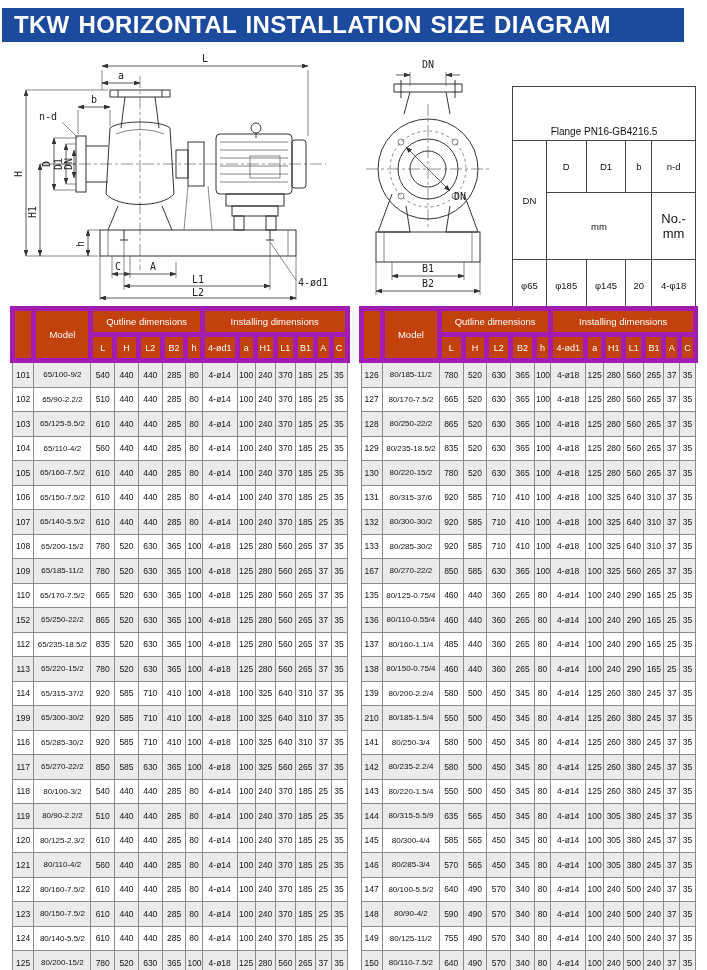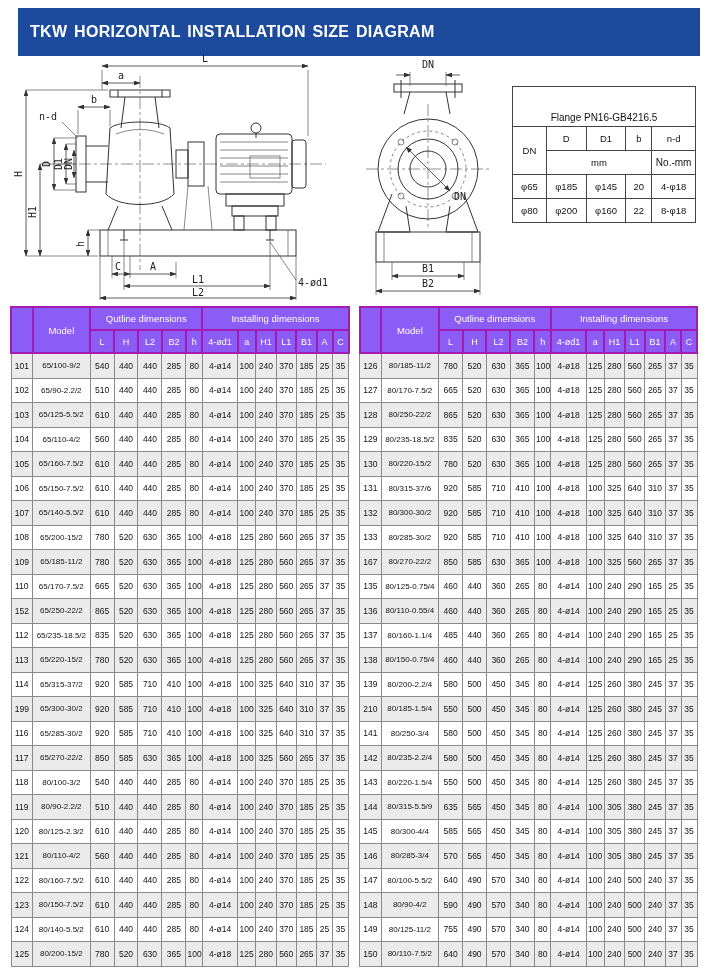--- a/index.html
+++ b/index.html
@@ -2,51 +2,51 @@
 <html><head>
 <meta charset="utf-8">
 <style>
   html,body { margin:0; padding:0; }
   body {
     width:707px; height:970px; position:relative; overflow:hidden;
     background:#ffffff; font-family:"Liberation Sans", sans-serif;
   }
   
   .titlebar {
-    position:absolute; left:18px; top:8px; width:682px; height:48px;
+    position:absolute; left:2px; top:8px; width:682px; height:34px;
     background:#1c4a9d; color:#fff; display:flex; align-items:center;
     padding-left:12px; box-sizing:border-box;
-    font-size:16px; font-weight:bold; letter-spacing:.3px; word-spacing:2px;
+    font-size:24px; font-weight:bold; letter-spacing:.3px; word-spacing:2px;
   }
   
   .drawings { position:absolute; left:0; top:48px; width:707px; height:256px; }
   svg text { font-family:"DejaVu Sans Mono", monospace; font-size:10px; fill:#222; }
   .ln  { stroke:#333; fill:none; stroke-width:1; }
   .thin{ stroke:#555; fill:none; stroke-width:.7; }
   .cl  { stroke:#666; fill:none; stroke-width:.7; stroke-dasharray:12 3 3 3; }
   .dsh { stroke:#555; fill:none; stroke-width:.7; stroke-dasharray:3 3; }
   .dim { stroke:#333; fill:none; stroke-width:.8; }
   
   table.flange {
     position:absolute; left:512px; top:38px; width:184px;
     border-collapse:collapse; text-align:center; color:#111;
     font-size:9.5px; background:#fff; border:1.4px solid #333;
   }
-  .flange td { border:1px solid #444; padding:4px 2px; height:15px; }
+  .flange td { border:1px solid #444; padding:18px 2px; height:15px; }
   .flange .ft-title { height:32px; vertical-align:bottom; font-size:10px; padding-bottom:3px; }
-  .flange .small { font-size:10px; }
+  .flange .small { font-size:13px; }
   
   .tables { position:absolute; left:10px; top:306px; width:688px; display:flex; gap:9px; }
   table.spec {
     width:340px; table-layout:fixed; border-collapse:collapse;
     border:1.6px solid #333; background:#fff;
   }
   .spec th {
-    background:#8b5cf6; color:#fff; font-weight:normal; font-size:9px;
-    height:21px; padding:0; border:2px solid #a21caf;
+    background:#c2410c; color:#fff; font-weight:normal; font-size:9px;
+    height:21px; padding:0; border:5px solid #a21caf;
   }
   .spec th.grp { font-size:9.5px; }
   .spec td {
     border:1px solid #8a8a8a; font-size:8.5px; text-align:center;
     height:23.5px; padding:0 1px; color:#111; overflow:hidden; white-space:nowrap;
   }
   .spec td.model { font-size:8px; }
   .spec tr.stripe td { background:#ebebeb; }
   .spec .gl { border-left:1.6px solid #333 !important; }
 </style>

